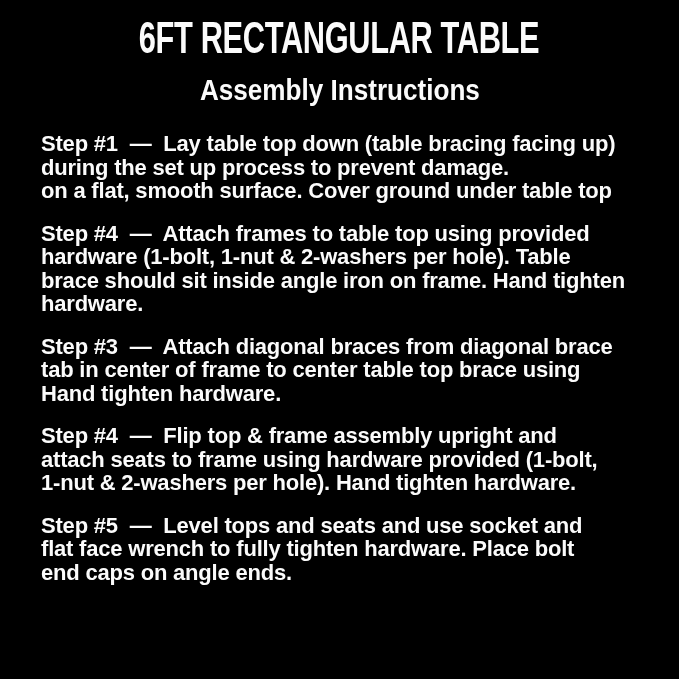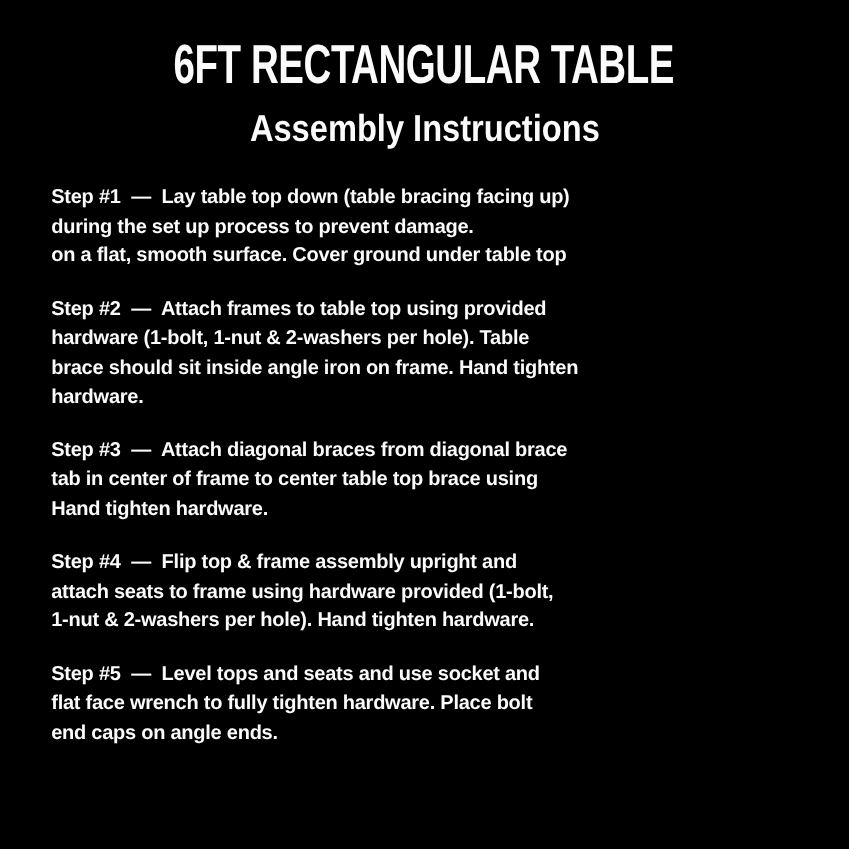--- a/index.html
+++ b/index.html
@@ -7,21 +7,21 @@
     padding: 0;
     width: 679px;
     height: 679px;
     background: #000000;
     overflow: hidden;
   }
   .poster {
     box-sizing: border-box;
     width: 679px;
     height: 679px;
-    padding-top: 30px;
+    padding-top: 16px;
     font-family: "Liberation Sans", sans-serif;
     font-weight: 700;
     color: #fbfbfb;
   }
   .header { text-align: center; }
   .title-row { height: 44px; line-height: 44px; }
   .title {
     display: inline-block;
     font-size: 44px;
     line-height: 44px;
@@ -34,21 +34,21 @@
   .subtitle {
     display: inline-block;
     font-size: 30px;
     line-height: 30px;
     white-space: pre;
     transform: scaleX(0.87);
     transform-origin: 50% 50%;
   }
   .steps {
     margin: 27px 0 0 41px;
-    font-size: 16px;
+    font-size: 22px;
     line-height: 23.5px;
     letter-spacing: -0.2px;
   }
   .step { margin-bottom: 19px; }
   .line { white-space: pre; }
 </style>
 </head>
 <body style="background-color: rgb(0, 0, 0);">
 
 <div class="poster" style="color: rgb(251, 251, 251);">
@@ -61,21 +61,21 @@
     </div>
   </div>
 
   <div class="steps">
     <div class="step">
       <div class="line">Step #1  —  Lay table top down (table bracing facing up)</div>
       <div class="line">during the set up process to prevent damage.</div>
       <div class="line">on a flat, smooth surface. Cover ground under table top</div>
     </div>
     <div class="step">
-      <div class="line">Step #2  —  Attach frames to table top using provided</div>
+      <div class="line">Step #4  —  Attach frames to table top using provided</div>
       <div class="line">hardware (1-bolt, 1-nut &amp; 2-washers per hole). Table</div>
       <div class="line">brace should sit inside angle iron on frame. Hand tighten</div>
       <div class="line">hardware.</div>
     </div>
     <div class="step">
       <div class="line">Step #3  —  Attach diagonal braces from diagonal brace</div>
       <div class="line">tab in center of frame to center table top brace using</div>
       <div class="line">Hand tighten hardware.</div>
     </div>
     <div class="step">

